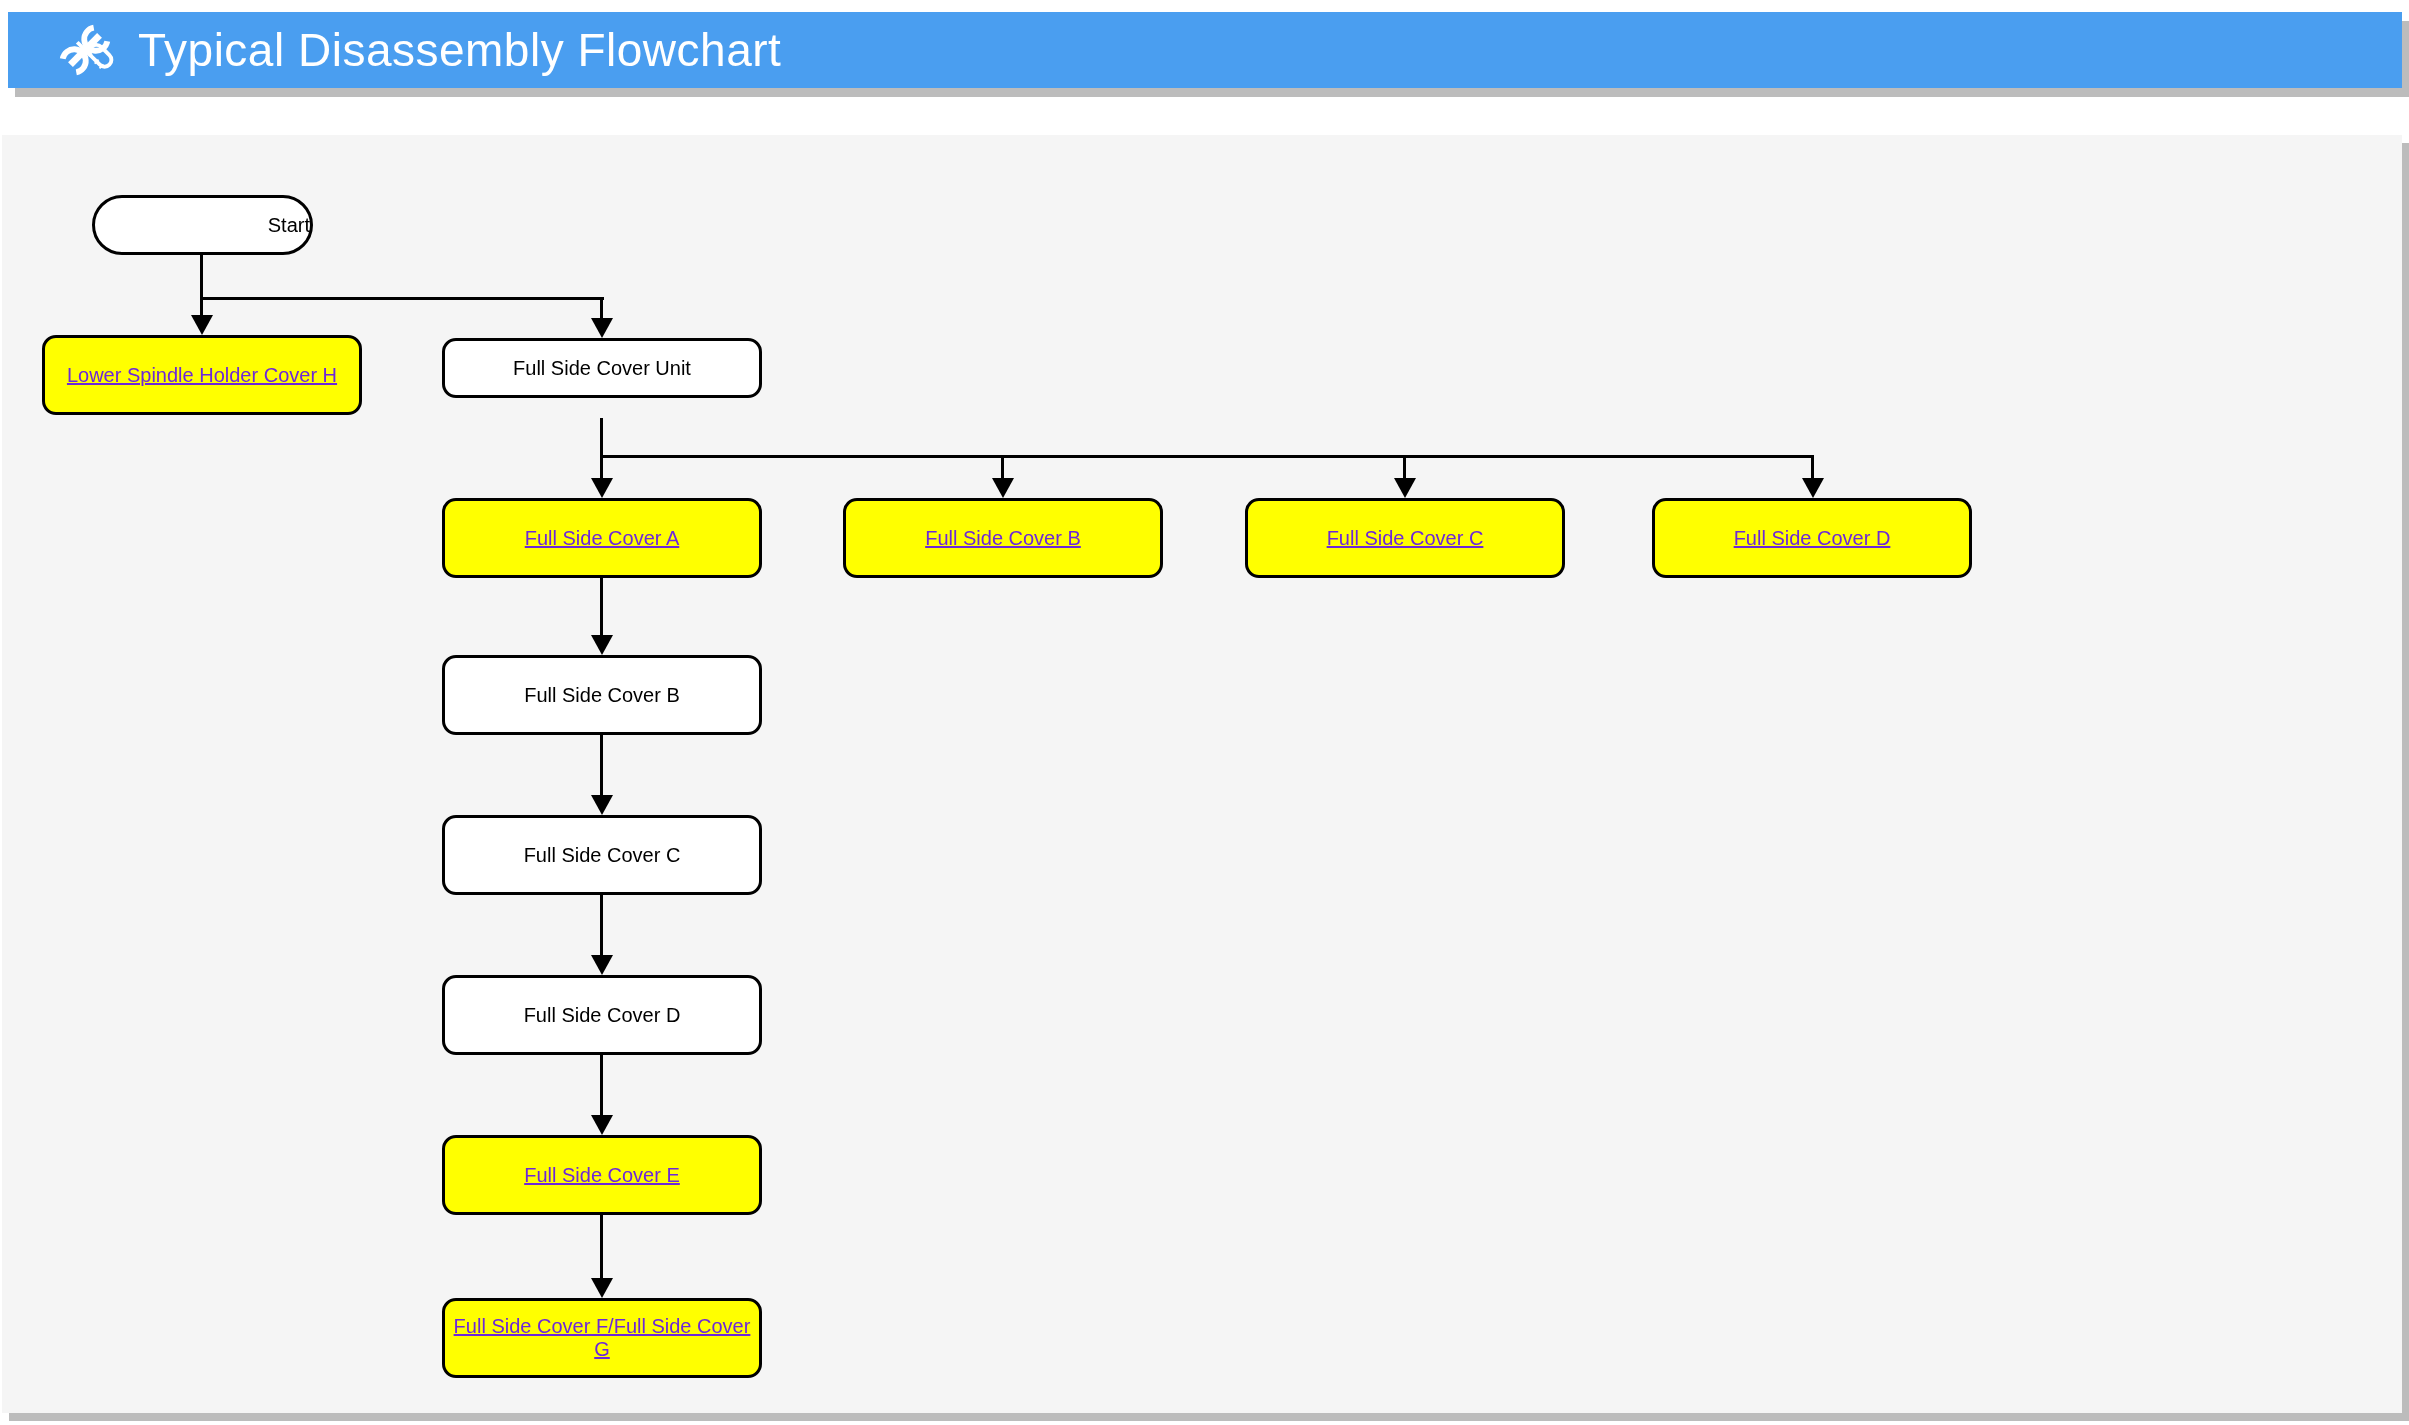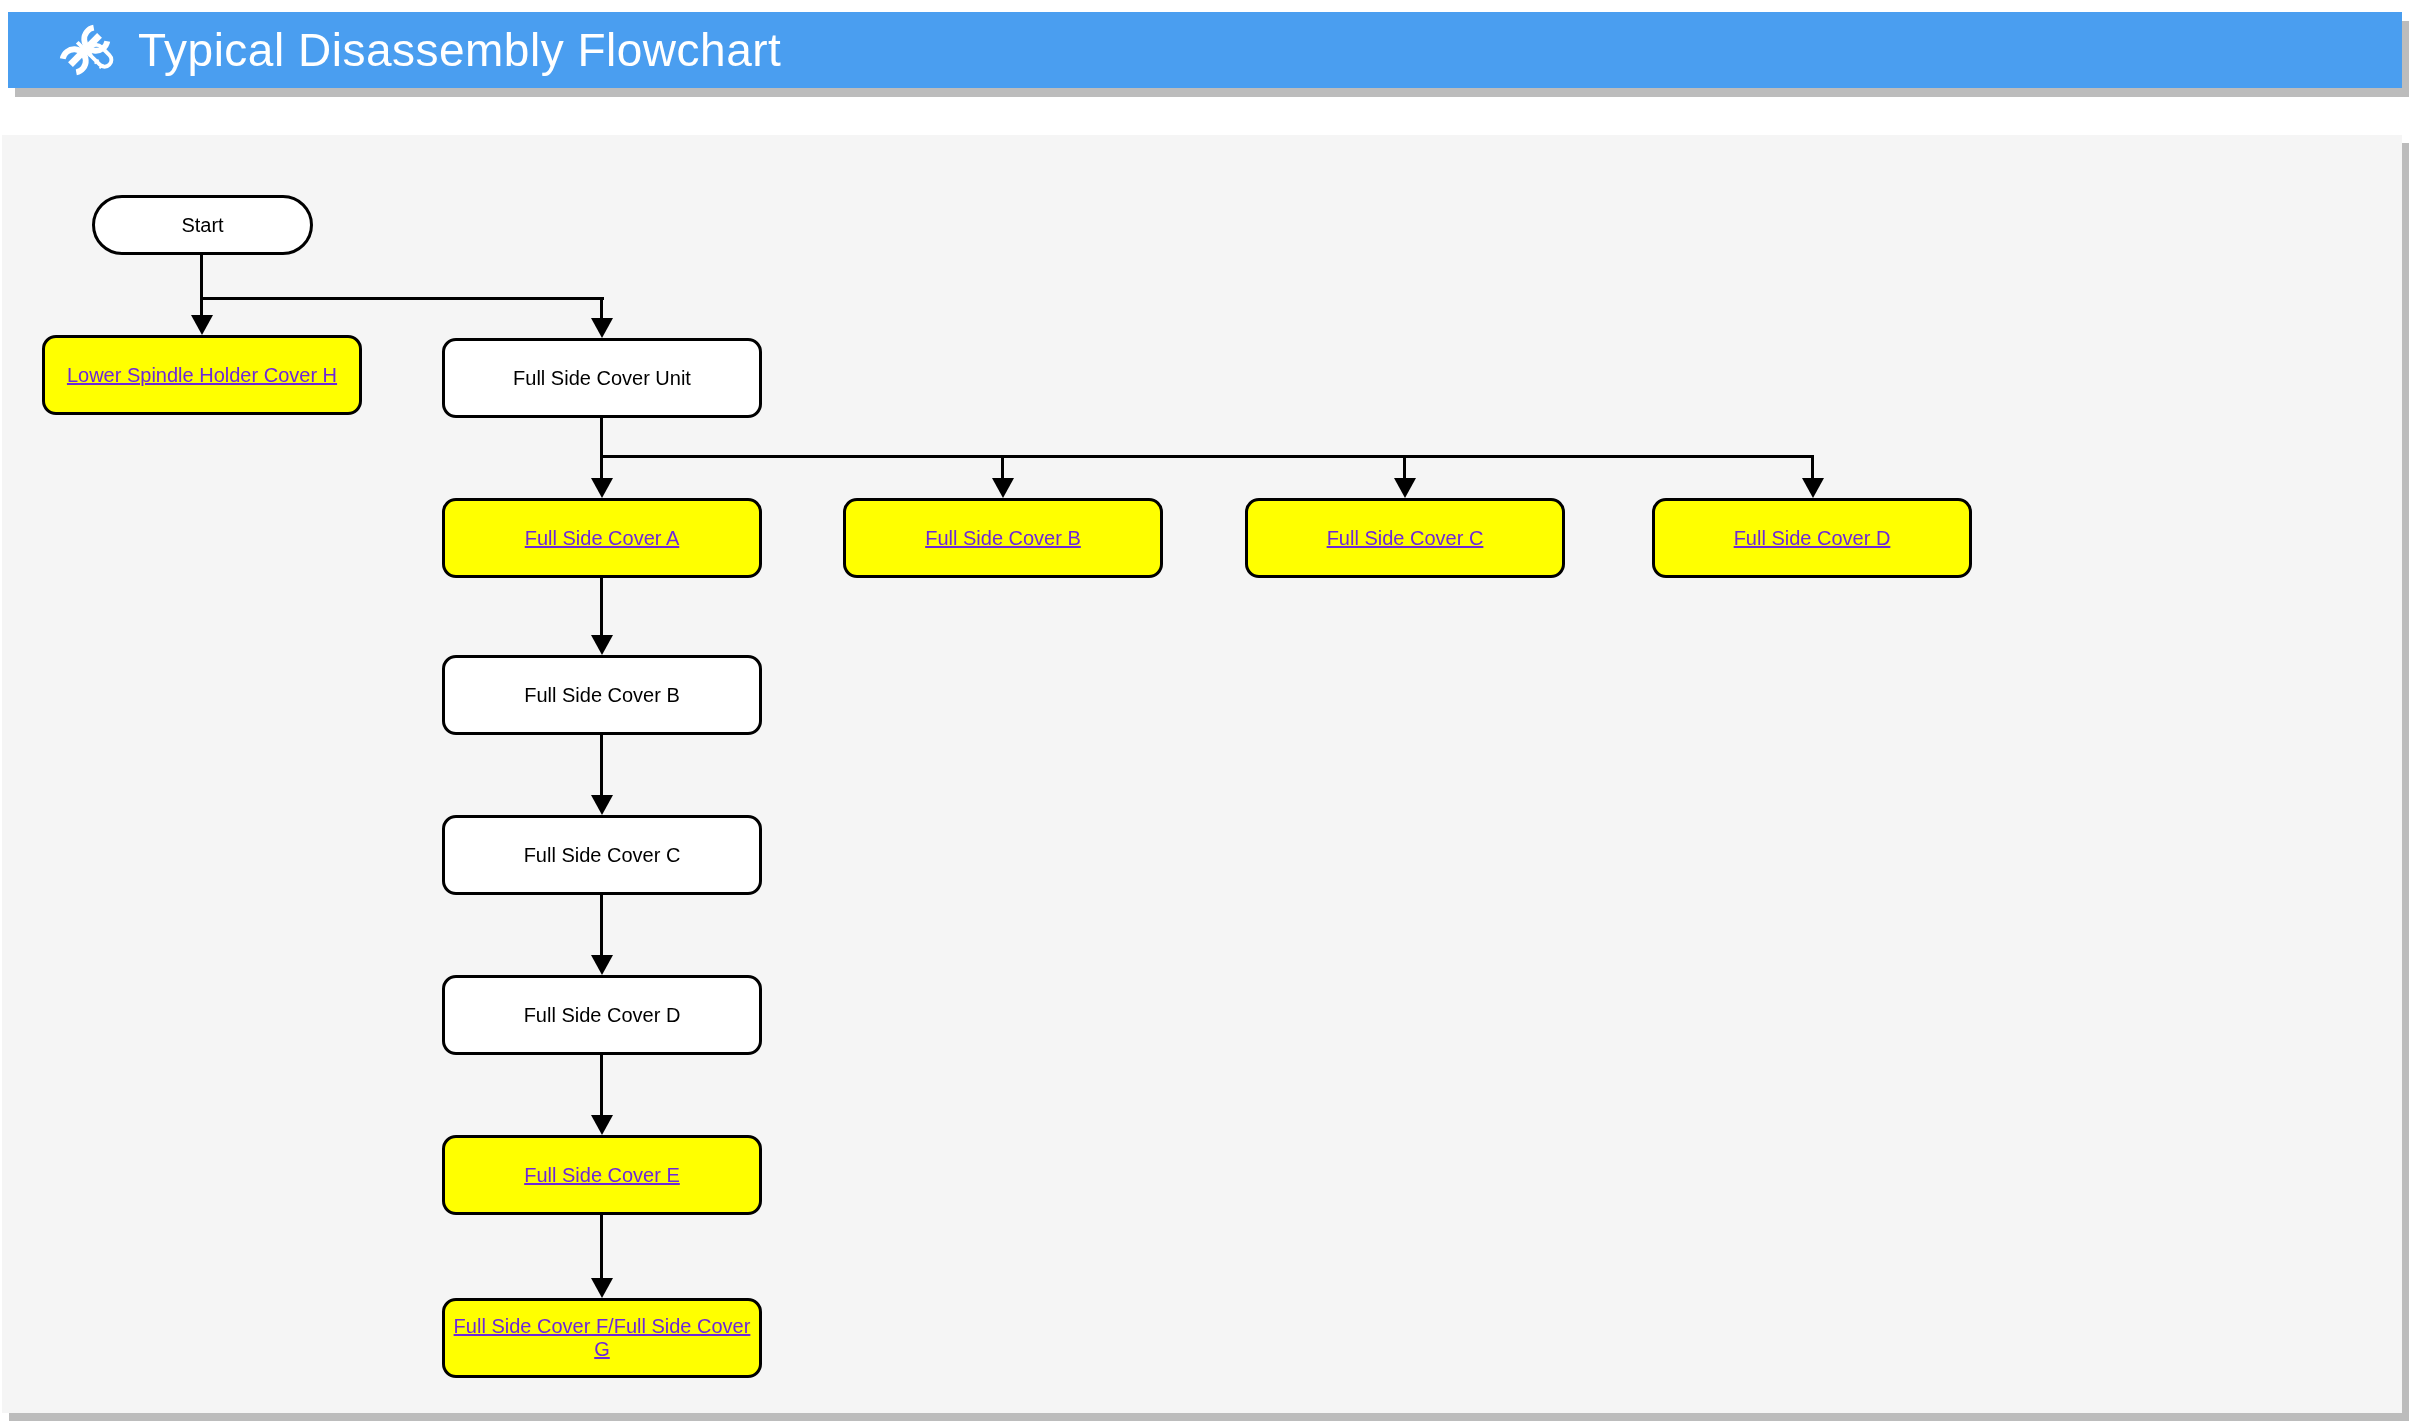--- a/index.html
+++ b/index.html
@@ -61,21 +61,21 @@
     align-items: center;
     justify-content: center;
     background: #ffffff;
     border: 3px solid #000000;
     border-radius: 14px;
     font-size: 20px;
     color: #000000;
     text-align: center;
     text-decoration: none;
   }
-  .node.terminator { border-radius: 30px; }
+  .node.terminator { border-radius: 30px; justify-content: flex-end; }
   .node.highlight  { background: #ffff00; }
   .node .link-text {
     color: #6d28d9;
     text-decoration: underline;
   }
 
   .vline, .hline { position: absolute; background: #000000; }
   .vline { width: 3px; }
   .hline { height: 3px; }
 
@@ -83,21 +83,21 @@
     position: absolute;
     width: 0; height: 0;
     border-left: 11px solid transparent;
     border-right: 11px solid transparent;
     border-top: 20px solid #000000;
   }
 
   
   #n-start    { left: 92px;  top: 195px;  width: 221px; height: 60px; }
   #n-cover-h  { left: 42px;  top: 335px;  width: 320px; height: 80px; }
-  #n-unit     { left: 442px; top: 338px;  width: 320px; height: 80px; }
+  #n-unit     { left: 442px; top: 338px;  width: 320px; height: 60px; }
   #n-branch-a { left: 442px;  top: 498px; width: 320px; height: 80px; }
   #n-branch-b { left: 843px;  top: 498px; width: 320px; height: 80px; }
   #n-branch-c { left: 1245px; top: 498px; width: 320px; height: 80px; }
   #n-branch-d { left: 1652px; top: 498px; width: 320px; height: 80px; }
   #n-chain-b  { left: 442px; top: 655px;  width: 320px; height: 80px; }
   #n-chain-c  { left: 442px; top: 815px;  width: 320px; height: 80px; }
   #n-chain-d  { left: 442px; top: 975px;  width: 320px; height: 80px; }
   #n-cover-e  { left: 442px; top: 1135px; width: 320px; height: 80px; }
   #n-cover-fg { left: 442px; top: 1298px; width: 320px; height: 80px; }
 </style>

